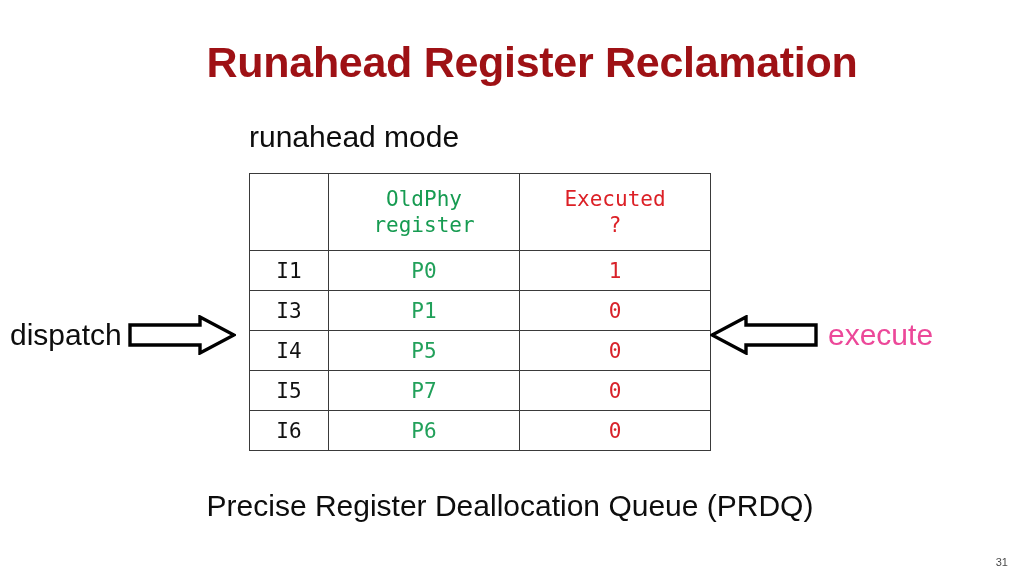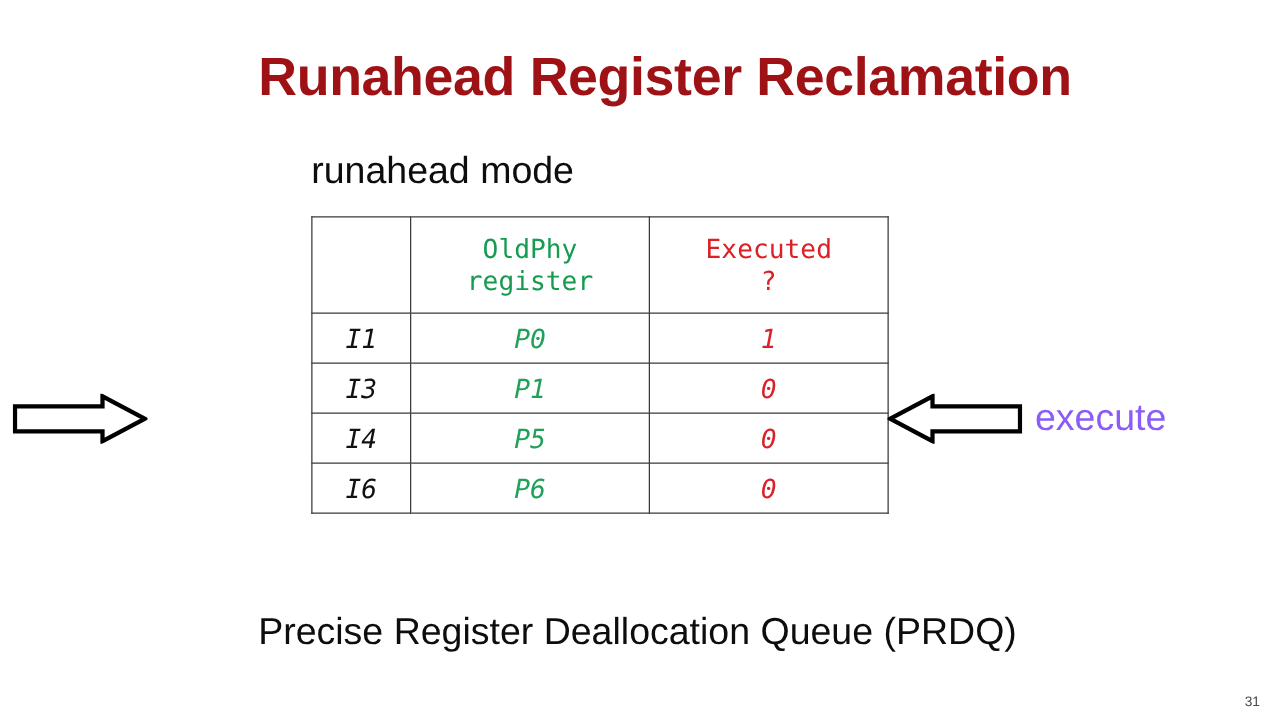--- a/index.html
+++ b/index.html
@@ -73,21 +73,20 @@
     line-height: 1.25;
   }
   .th-blank { }
   .th-oldphy { color: #169B51; }
   .th-exec   { color: #DC2026; }
 
   #prdq-table tbody td {
     height: 39px;
     font-size: 21px;
     font-weight: normal;
-    font-style: italic;
   }
   .cell-index  { color: #111111; }
   .cell-oldphy { color: #21A05A; font-size: 20px; }
   .cell-exec   { color: #D8222A; font-size: 22px; }
 
   
   #dispatch-group {
     position: absolute;
     left: 10px;
     top: 310px;
@@ -111,21 +110,21 @@
     top: 310px;
     width: 300px;
     height: 50px;
     display: flex;
     align-items: center;
   }
   #execute-arrow-icon { display: block; }
   #execute-label {
     font-family: "Liberation Sans", sans-serif;
     font-size: 30px;
-    color: #8b5cf6;
+    color: #ec4899;
     white-space: nowrap;
     margin-left: 10px;
   }
 
   
   #prdq-caption {
     position: absolute;
     left: 0;
     top: 489px;
     width: 1020px;
@@ -182,28 +181,34 @@
         <td class="cell-index">I3</td>
         <td class="cell-oldphy">P1</td>
         <td class="cell-exec">0</td>
       </tr>
       <tr>
         <td class="cell-index">I4</td>
         <td class="cell-oldphy">P5</td>
         <td class="cell-exec">0</td>
       </tr>
       <tr>
+        <td class="cell-index">I5</td>
+        <td class="cell-oldphy">P7</td>
+        <td class="cell-exec">0</td>
+      </tr>
+      <tr>
         <td class="cell-index">I6</td>
         <td class="cell-oldphy">P6</td>
         <td class="cell-exec">0</td>
       </tr>
     </tbody>
 </table>
 
 <div id="dispatch-group">
+  <span id="dispatch-label">dispatch</span>
   <svg id="dispatch-arrow-icon" width="108" height="40" viewBox="0 0 108 40">
     <polygon points="2,10 72,10 72,2 106,20 72,38 72,30 2,30" fill="#ffffff" stroke="#000000" stroke-width="3.4" stroke-linejoin="miter"></polygon>
   </svg>
 </div>
 
 <div id="execute-group">
   <svg id="execute-arrow-icon" width="108" height="40" viewBox="0 0 108 40">
     <polygon points="106,10 36,10 36,2 2,20 36,38 36,30 106,30" fill="#ffffff" stroke="#000000" stroke-width="3.4" stroke-linejoin="miter"></polygon>
   </svg>
   <span id="execute-label">execute</span>

